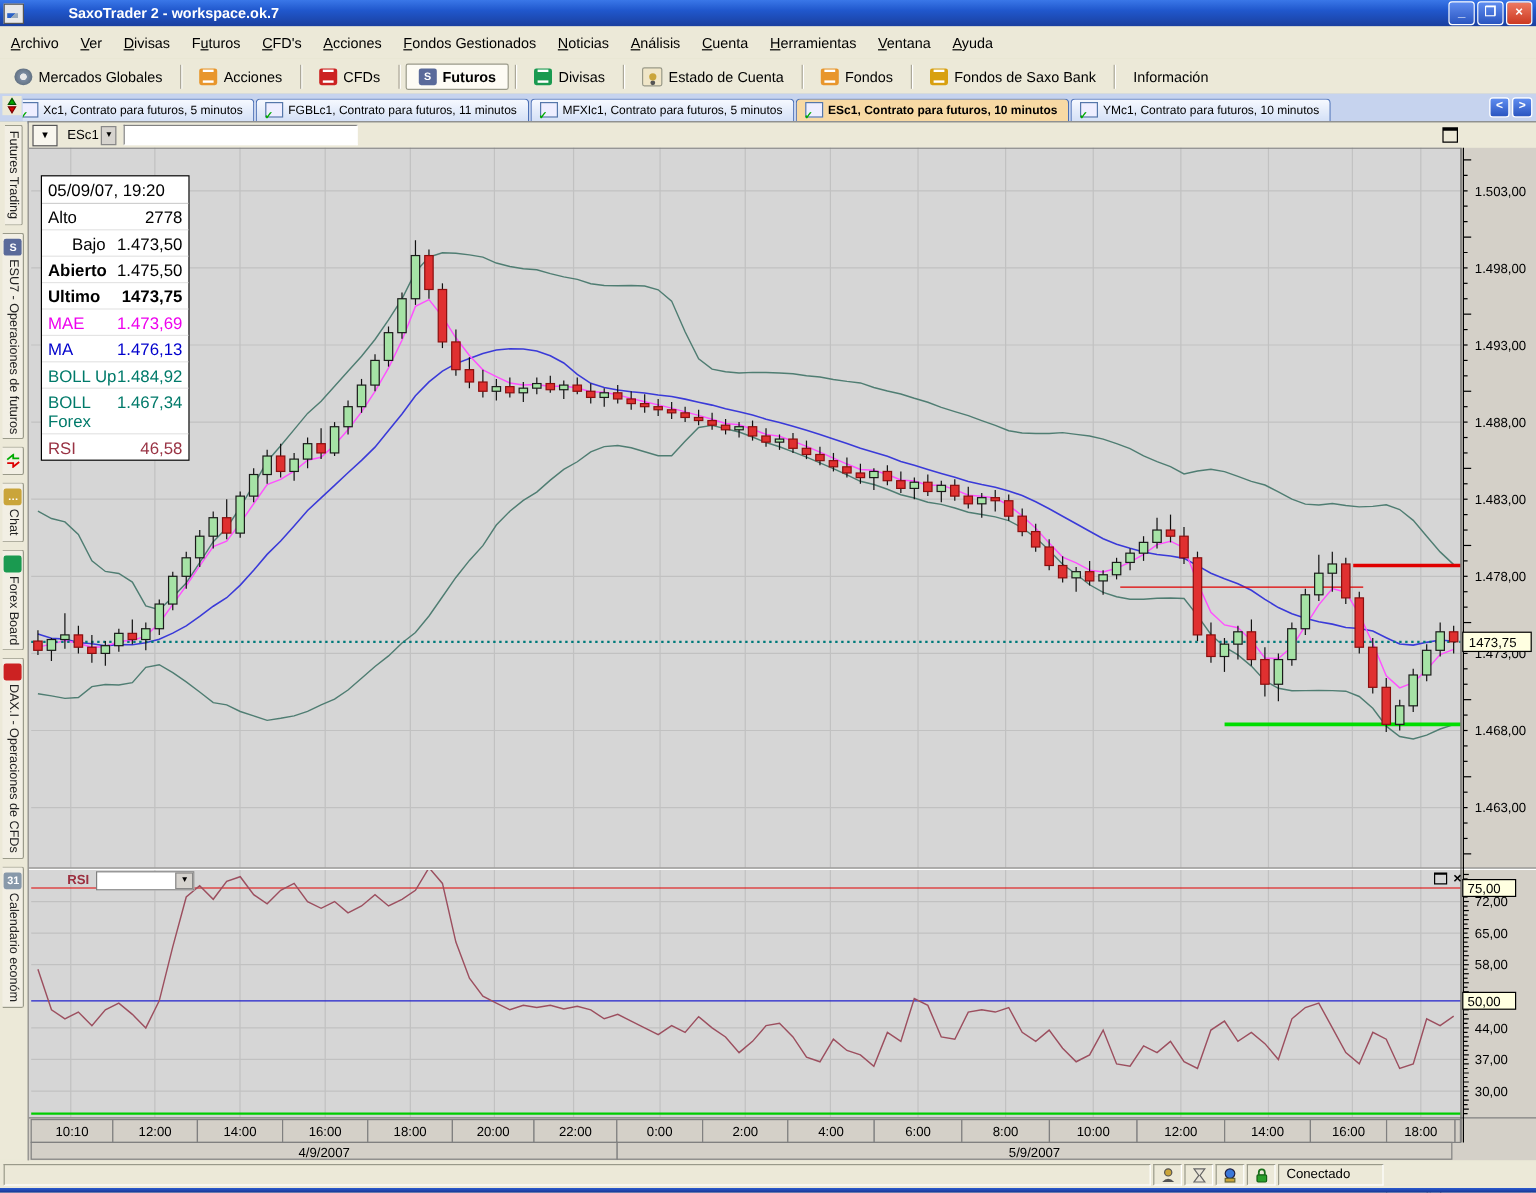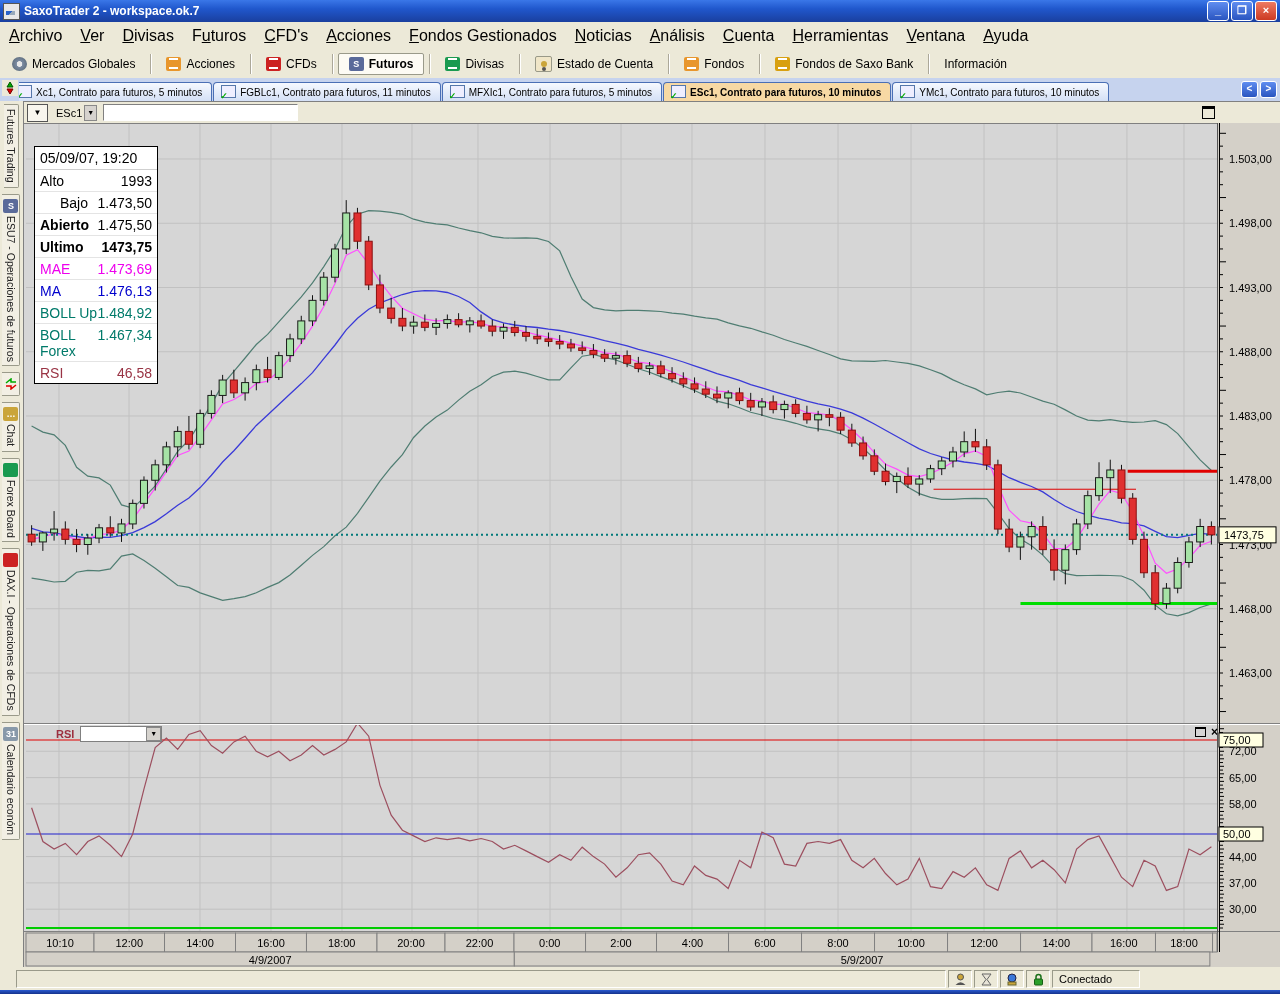--- a/index.html
+++ b/index.html
@@ -1,33 +1,33 @@
 <!DOCTYPE html>
 <html><head>
 <meta charset="utf-8">
 <style>
   html,body{margin:0;padding:0;}
   body{width:1280px;height:994px;overflow:hidden;position:relative;
        font-family:"Liberation Sans",sans-serif;background:#ece9d8;font-size:11px;color:#000;}
   
   .titlebar{position:absolute;left:0;top:0;width:1280px;height:22px;
     background:linear-gradient(to bottom,#3a77e8 0%,#2057cc 40%,#1a3f9e 100%);
-    display:flex;align-items:center;color:#fff;font-weight:bold;font-size:12px;}
+    display:flex;align-items:center;color:#fff;font-weight:bold;font-size:12px;gap:33px;}
   .titlebar .appicon{width:15px;height:15px;margin:0 4px 0 3px;background:#e8e8e8;
     border:1px solid #555;display:inline-block;position:relative;}
   .titlebar .appicon::after{content:"";position:absolute;left:2px;top:7px;width:9px;height:4px;
     background:linear-gradient(135deg,#2a62c8 50%,#9ab 50%);}
   .winbtns{margin-left:auto;display:flex;gap:2px;padding-right:3px;}
   .winbtn{width:20px;height:18px;border:1px solid #fff;border-radius:3px;color:#fff;
     font-size:11px;line-height:16px;text-align:center;font-weight:bold;
     background:linear-gradient(to bottom,#5f8df0,#2a55c0);}
   .winbtn.close{background:linear-gradient(to bottom,#ee7a62,#cc3a22);}
   
   .menubar{position:absolute;left:0;top:22px;width:1280px;height:27px;background:#ece9d8;
-    display:flex;align-items:center;font-size:16px;border-bottom:1px solid #e0dcc8;}
+    display:flex;align-items:center;font-size:12px;border-bottom:1px solid #e0dcc8;}
   .menu-item{padding:3px 9px;cursor:default;}
   .menu-item u{text-decoration:underline;}
   
   .toolbar{position:absolute;left:0;top:49px;width:1280px;height:29px;background:#ece9d8;
     display:flex;align-items:center;border-bottom:1px solid #d8d4c0;}
   .tb-btn{display:flex;align-items:center;gap:5px;padding:3px 10px;margin:0 2px;font-size:12px;white-space:nowrap;}
   .tb-btn.active{background:#fdfbf4;border:1px solid #9a9a8a;border-radius:2px;font-weight:bold;}
   .tb-sep{width:1px;height:20px;background:#aca899;margin:0 3px;box-shadow:1px 0 0 #fff;}
   .tb-icon{width:15px;height:14px;border-radius:2px;display:inline-flex;align-items:center;
     justify-content:center;color:#fff;font-size:9px;font-weight:bold;position:relative;flex:0 0 auto;}
@@ -84,21 +84,21 @@
   .rsi-head{position:absolute;left:0;top:624px;width:1257px;height:16px;z-index:4;display:flex;align-items:center;}
   .rsi-label{color:#9c2f3f;font-size:11px;margin-left:32px;font-weight:bold;}
   .rsi-combo{margin-left:6px;width:80px;height:14px;background:#fff;border:1px solid #808080;position:relative;}
   .rsi-combo .cb-btn{position:absolute;right:0;top:0;width:13px;height:12px;background:#d6d3ce;
     border:1px solid #888;font-size:7px;line-height:11px;text-align:center;}
   .rsi-btns{position:absolute;right:63px;top:1px;display:flex;gap:5px;align-items:center;}
   .rsi-maxbox{width:9px;height:7px;border:1px solid #000;border-top:2px solid #000;}
   .rsi-close{font-size:12px;font-weight:bold;line-height:10px;}
   
   .statusbar{position:absolute;left:0;top:968px;width:1280px;height:22px;background:#ece9d8;
-    display:flex;align-items:center;padding:0 16px;box-sizing:border-box;gap:2px;}
+    display:flex;align-items:center;padding:0 3px;box-sizing:border-box;gap:2px;}
   .sb-cell{height:18px;border:1px solid;border-color:#9a9a8a #fff #fff #9a9a8a;
     display:flex;align-items:center;padding:0 6px;box-sizing:border-box;font-size:11px;}
   .sb-fill{flex:1;}
   .sb-ico{width:24px;justify-content:center;padding:0;}
   .bottomedge{position:absolute;left:0;top:990px;width:1280px;height:4px;
     background:linear-gradient(to bottom,#2a5ad0,#16328c);}
   svg text{font-family:"Liberation Sans",sans-serif;}
 </style>
 </head>
 <body>
@@ -713,21 +713,21 @@
           <rect x="490.30999999999995" y="829" width="695.5440000000001" height="14" fill="#d4d0c8" stroke="#808080"></rect>
           <text x="838.082" y="841" text-anchor="middle" fill="#000">5/9/2007</text>
         </g>
       </svg>
 
     <div class="infobox">
       <div class="ib-head">05/09/07, 19:20</div>
       <div>
           <div class="ib-row">
             <span style="color: rgb(0, 0, 0);">Alto</span>
-            <span style="color: rgb(0, 0, 0);">1993</span>
+            <span style="color: rgb(0, 0, 0);">2778</span>
           </div>
           <div class="ib-row">
             <span style="color: rgb(0, 0, 0); padding-left: 20px;">Bajo</span>
             <span style="color: rgb(0, 0, 0);">1.473,50</span>
           </div>
           <div class="ib-row">
             <span style="color: rgb(0, 0, 0); font-weight: bold;">Abierto</span>
             <span style="color: rgb(0, 0, 0);">1.475,50</span>
           </div>
           <div class="ib-row" style="font-weight: bold;">

